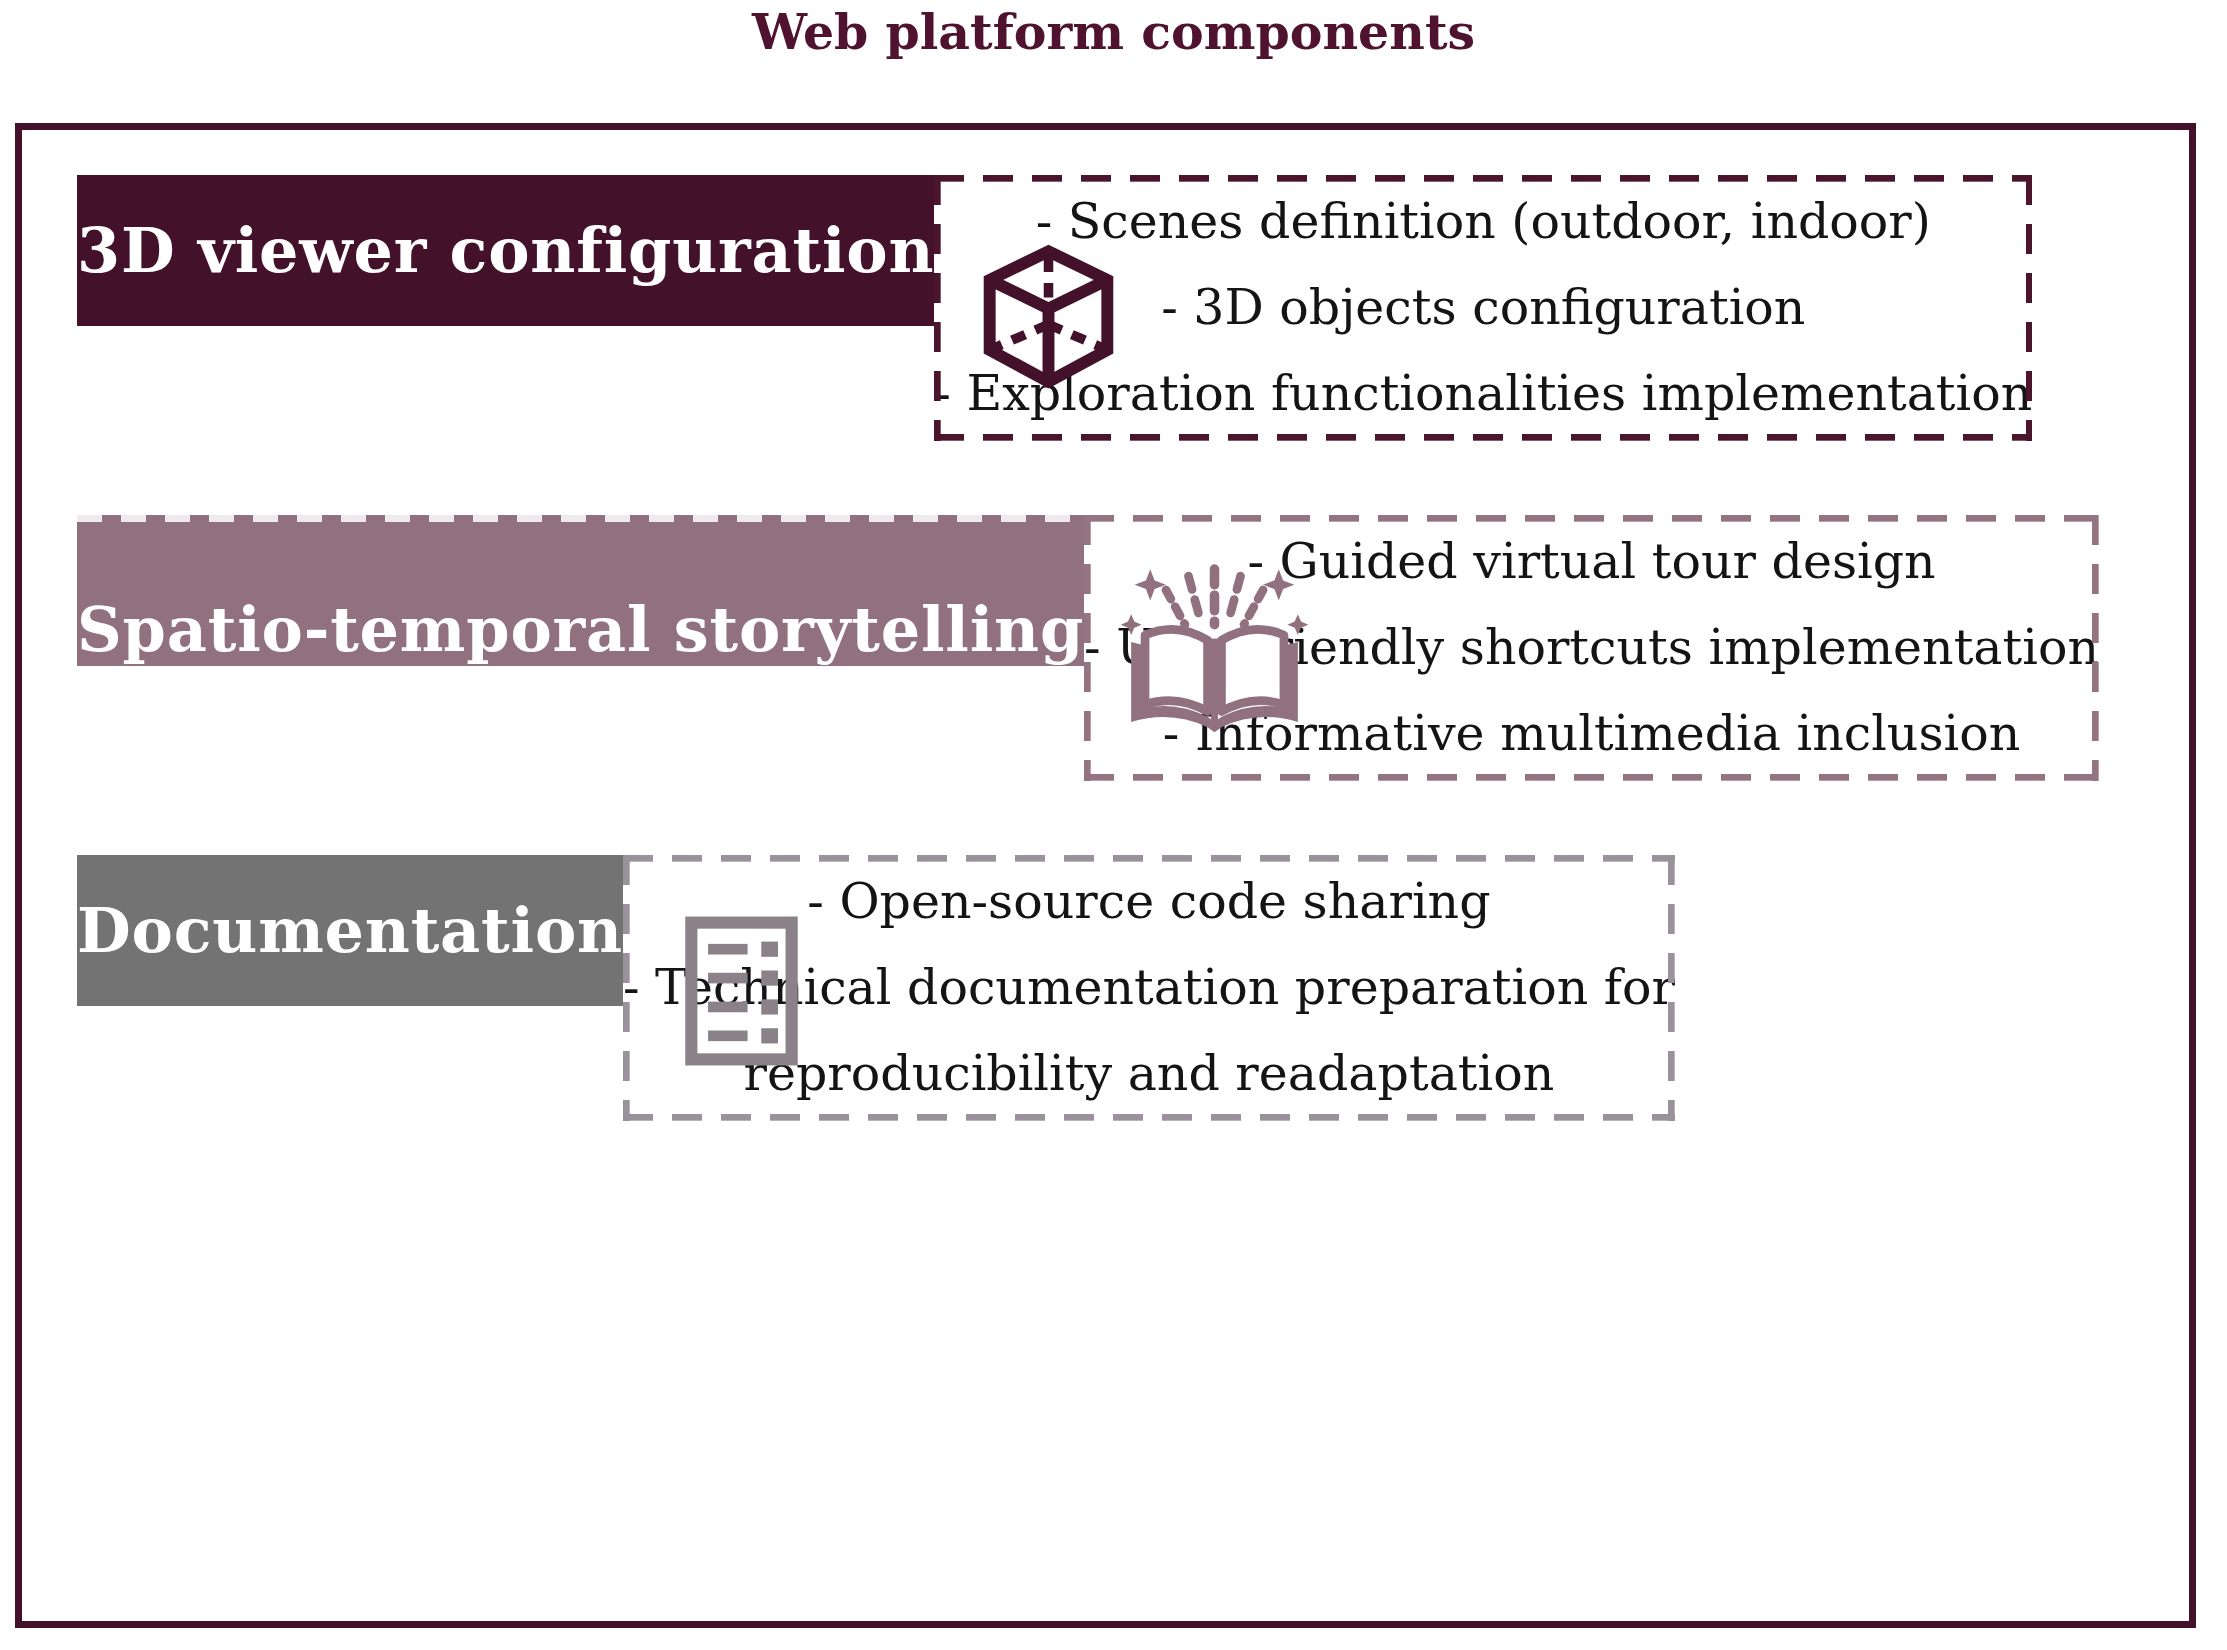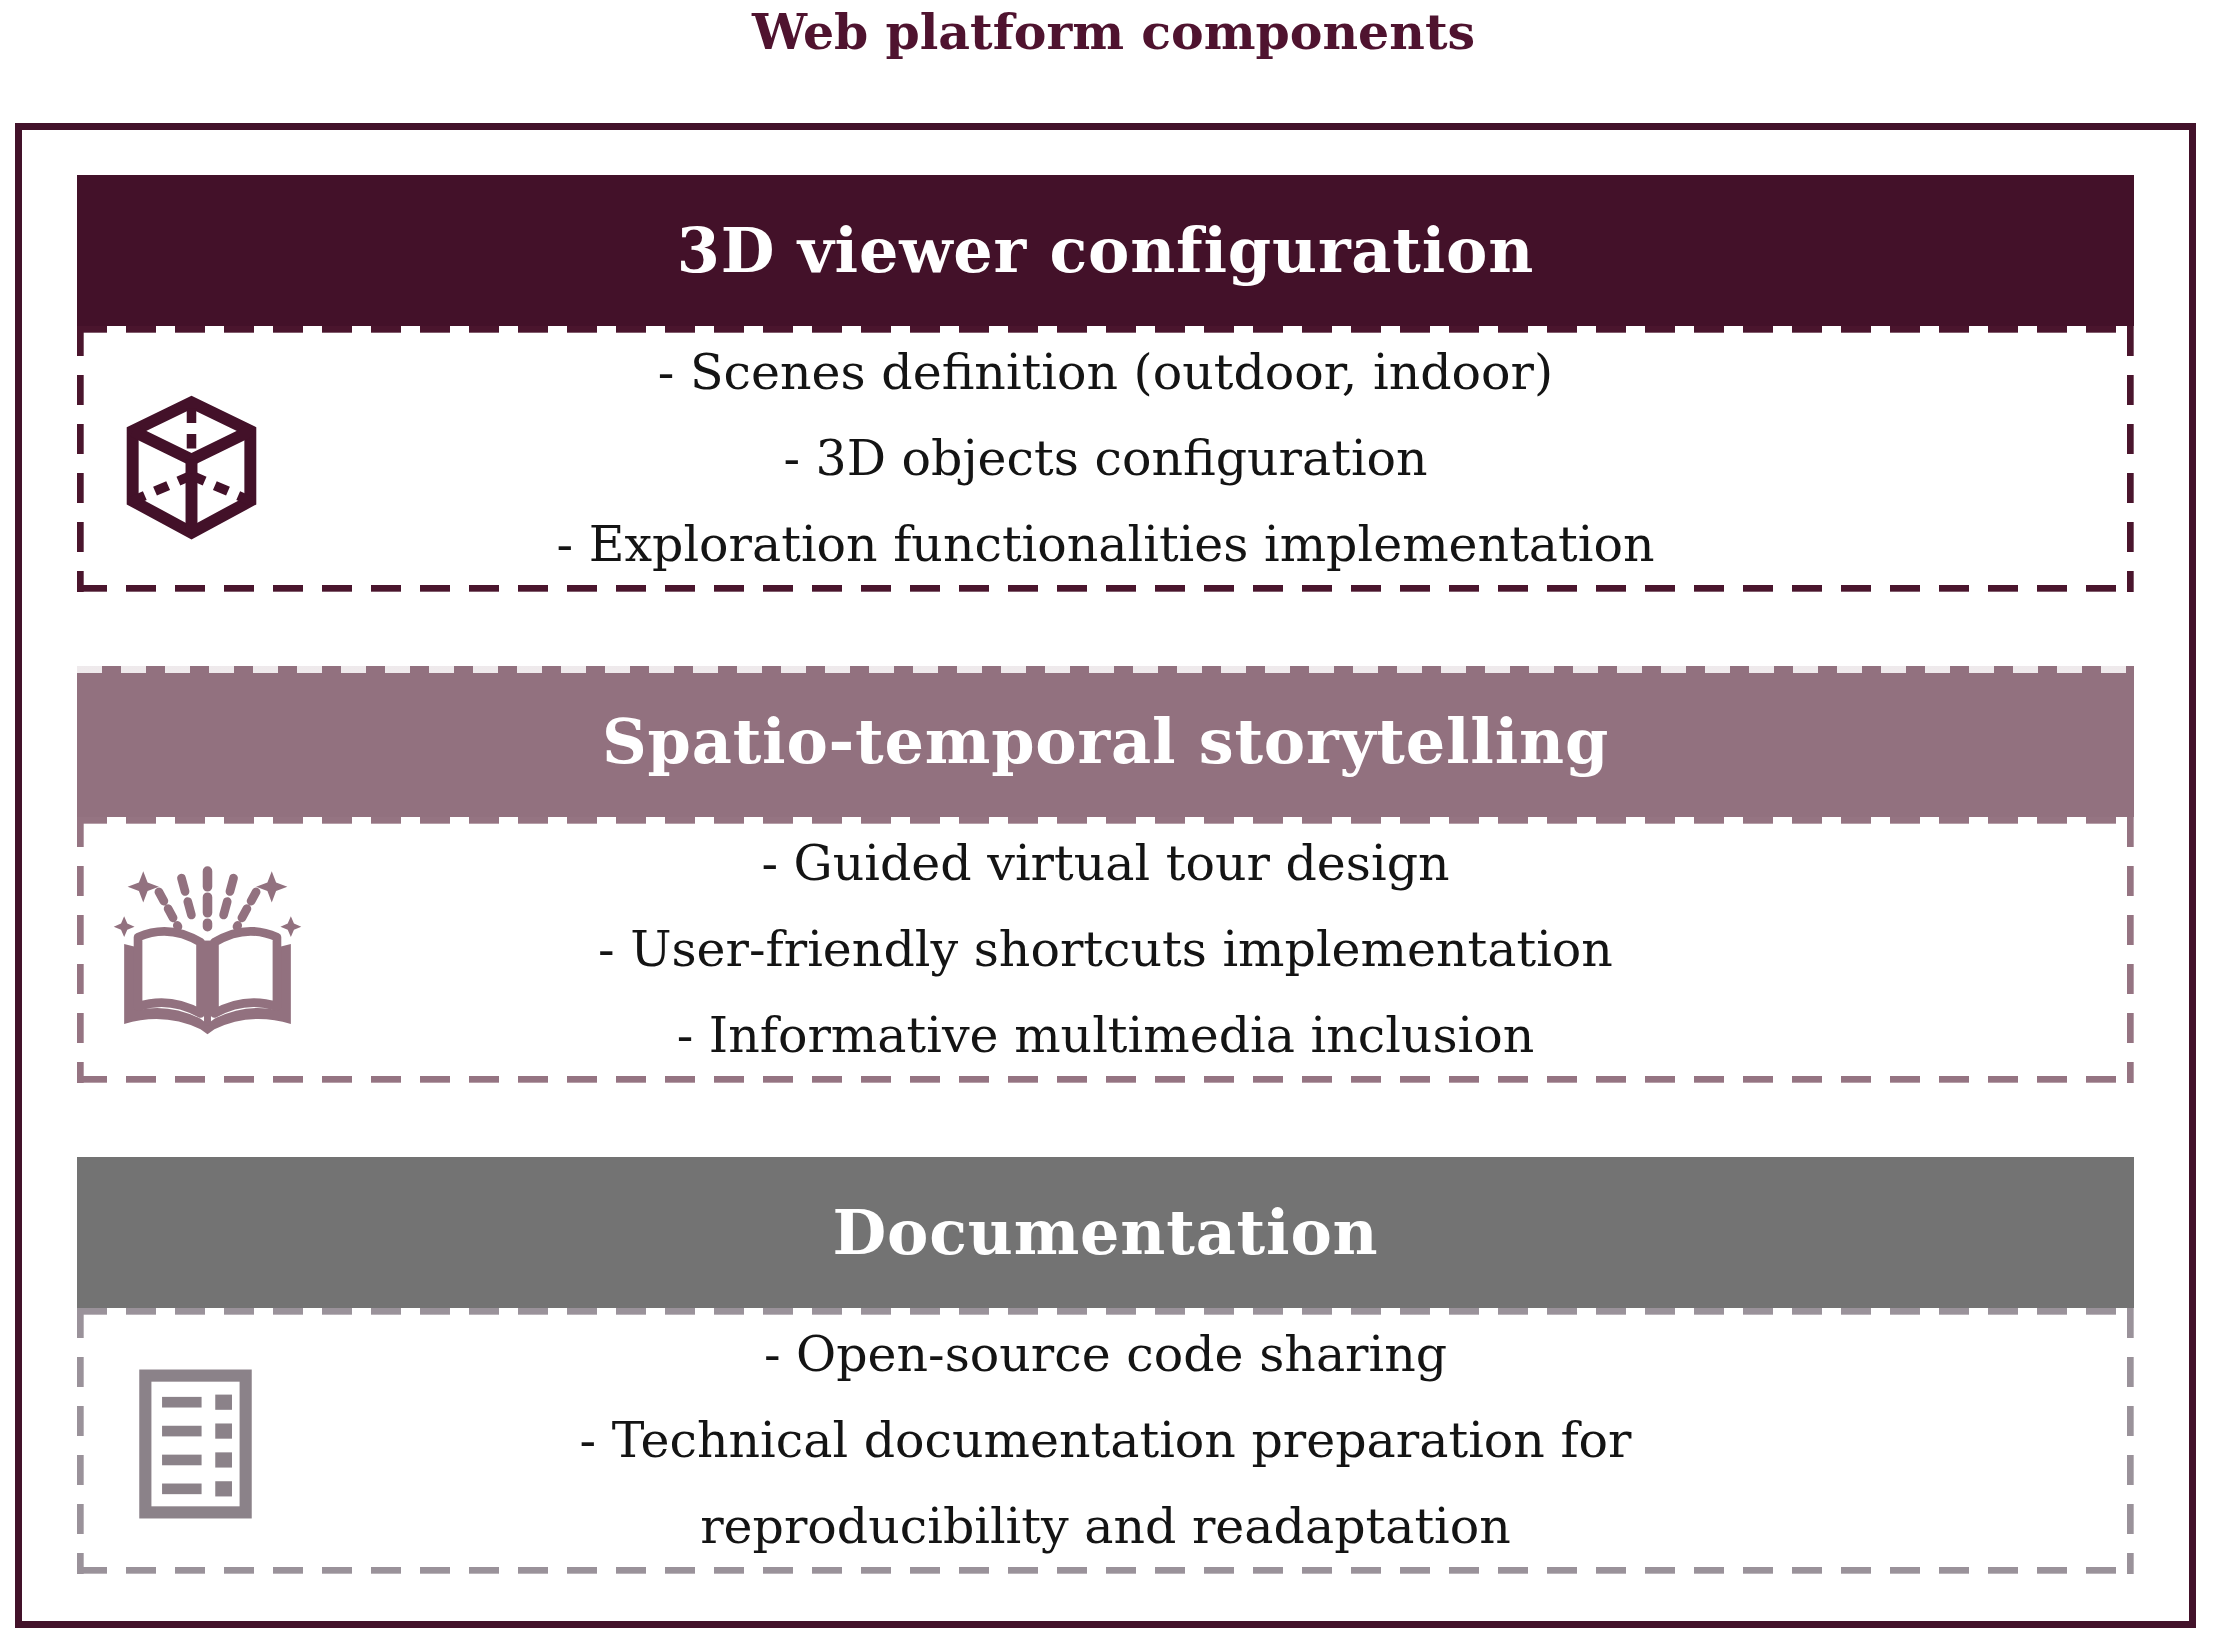--- a/index.html
+++ b/index.html
@@ -26,35 +26,35 @@
     left: 15px; top: 123px;
     width: 2181px; height: 1505px;
     box-sizing: border-box;
     border: 7.5px solid #43122a;
     display: flex;
     flex-direction: column;
     padding: 45px 55px 47px 55px;
     gap: 74px;
   }
 
-  .sec { display: flex; flex-direction: column; }
+  .sec { display: flex; flex-direction: row; }
 
   .band {
     height: 151px;
     display: flex;
     align-items: center;
     justify-content: center;
     color: #ffffff;
     font-size: 62px;
     font-weight: bold;
     position: relative;
     letter-spacing: 0.8px;
   }
   .band-1 { background: #431129; }
-  .band-2 { background: #92717f; }
+  .band-2 { background: #92717f; align-items: flex-end; }
   .band-3 { background: #737373; }
 
   
   .band-2::before {
     content: "";
     position: absolute;
     left: 0; right: 0; top: 0;
     height: 6.7px;
     background: repeating-linear-gradient(90deg,
       rgba(255,255,255,0.85) 0 25px, transparent 25px 44px);

